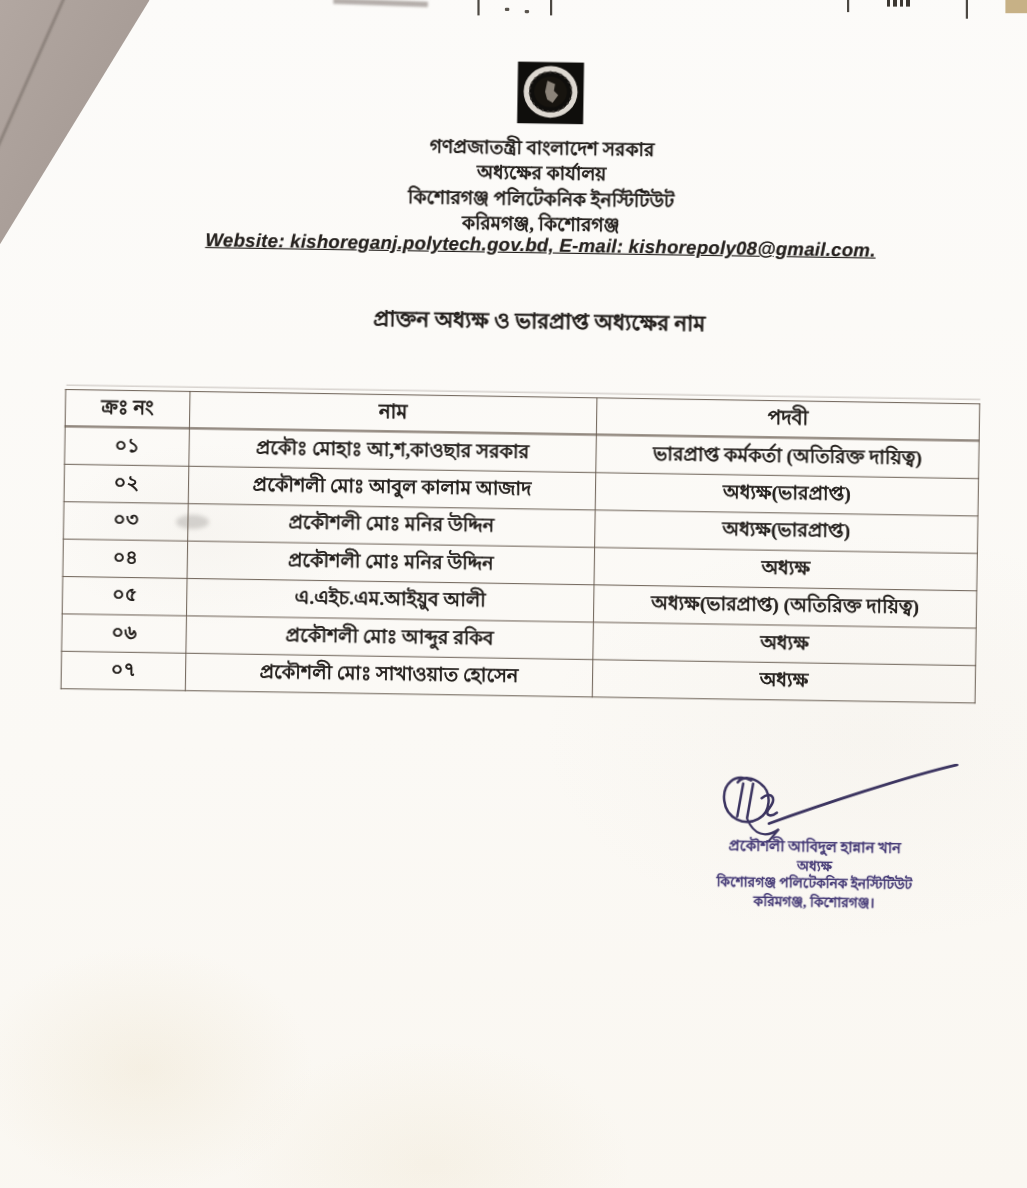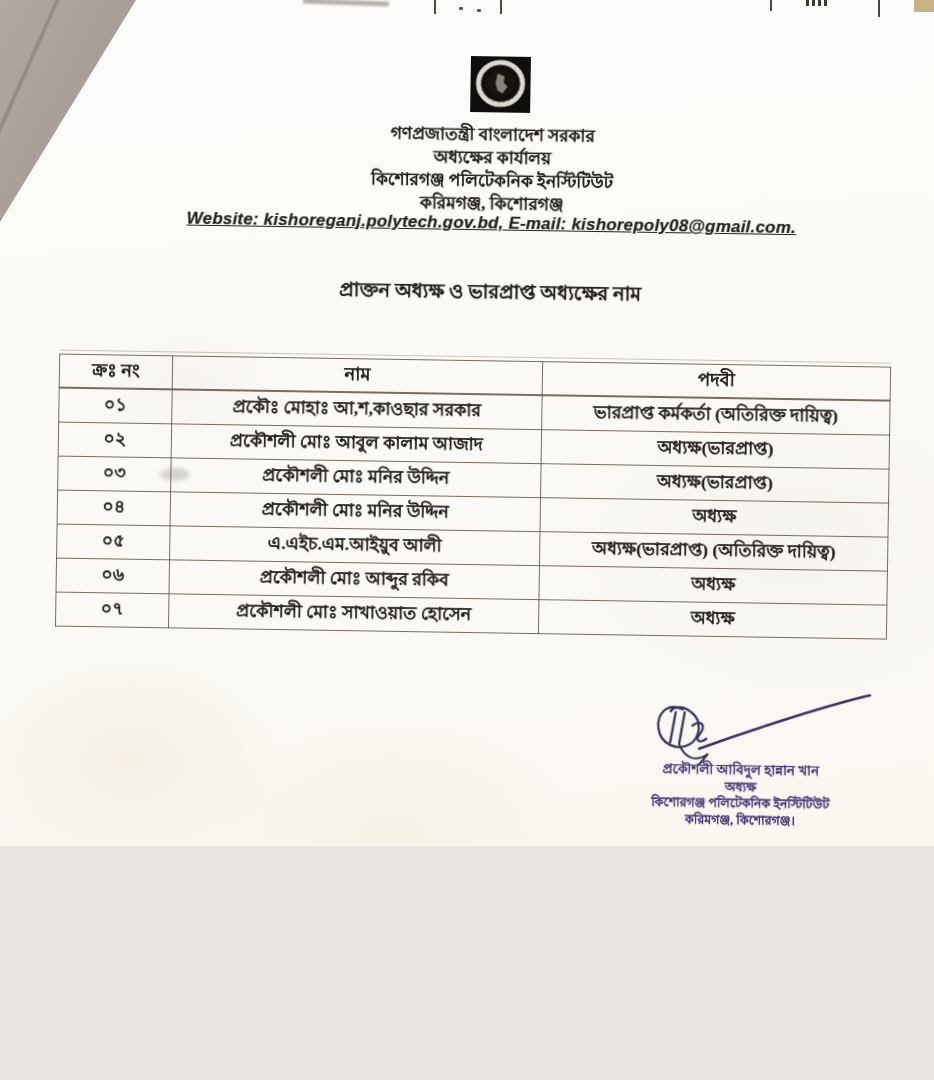--- a/index.html
+++ b/index.html
@@ -1,21 +1,21 @@
 <!DOCTYPE html>
 <html><head>
 <meta charset="utf-8">
 <style>
   html, body { margin:0; padding:0; overflow:hidden; }
   body {
     width:934px; height:1080px;
     background:#e9e5e1;
     font-family:"Liberation Serif","DejaVu Serif",serif;
   }
-  .photo { position:relative; width:934px; height:846px; overflow:hidden; background:#eab308; }
+  .photo { position:relative; width:934px; height:1080px; overflow:hidden; background:#eab308; }
 
   
   .sheet {
     position:absolute; inset:0;
     background:
       radial-gradient(220px 160px at 14% 90%, rgba(216,196,148,.16), transparent 70%),
       radial-gradient(260px 160px at 42% 98%, rgba(216,196,148,.12), transparent 70%),
       radial-gradient(200px 120px at 20% 45%, rgba(190,180,165,.07), transparent 70%),
       radial-gradient(420px 260px at 85% 62%, rgba(200,190,172,.07), transparent 72%),
       linear-gradient(176deg, #fcfbf9 0%, #fbf9f5 60%, #faf7f1 100%);

